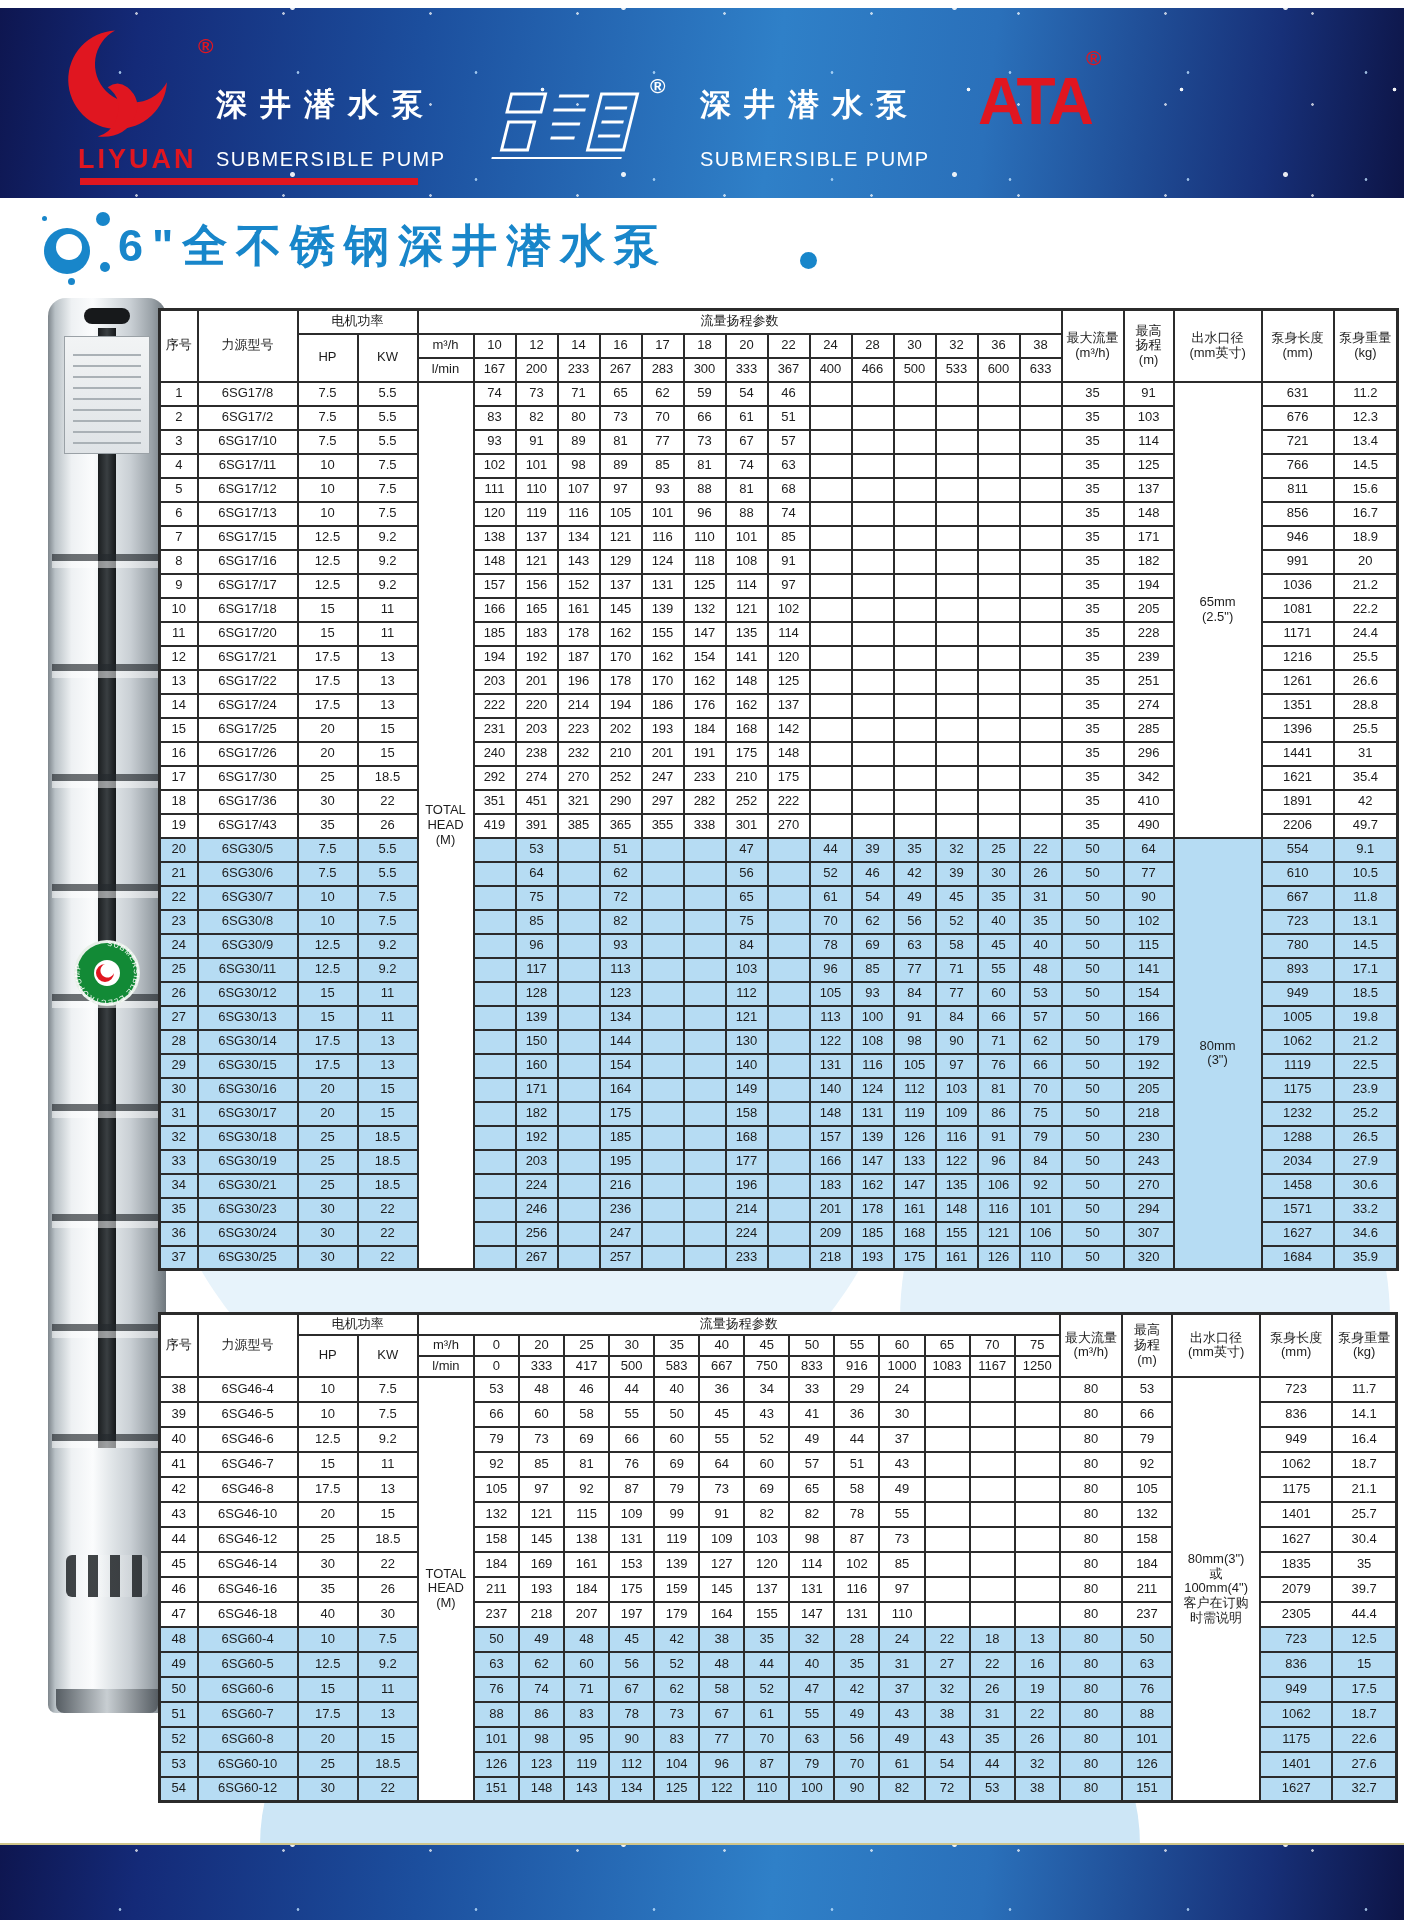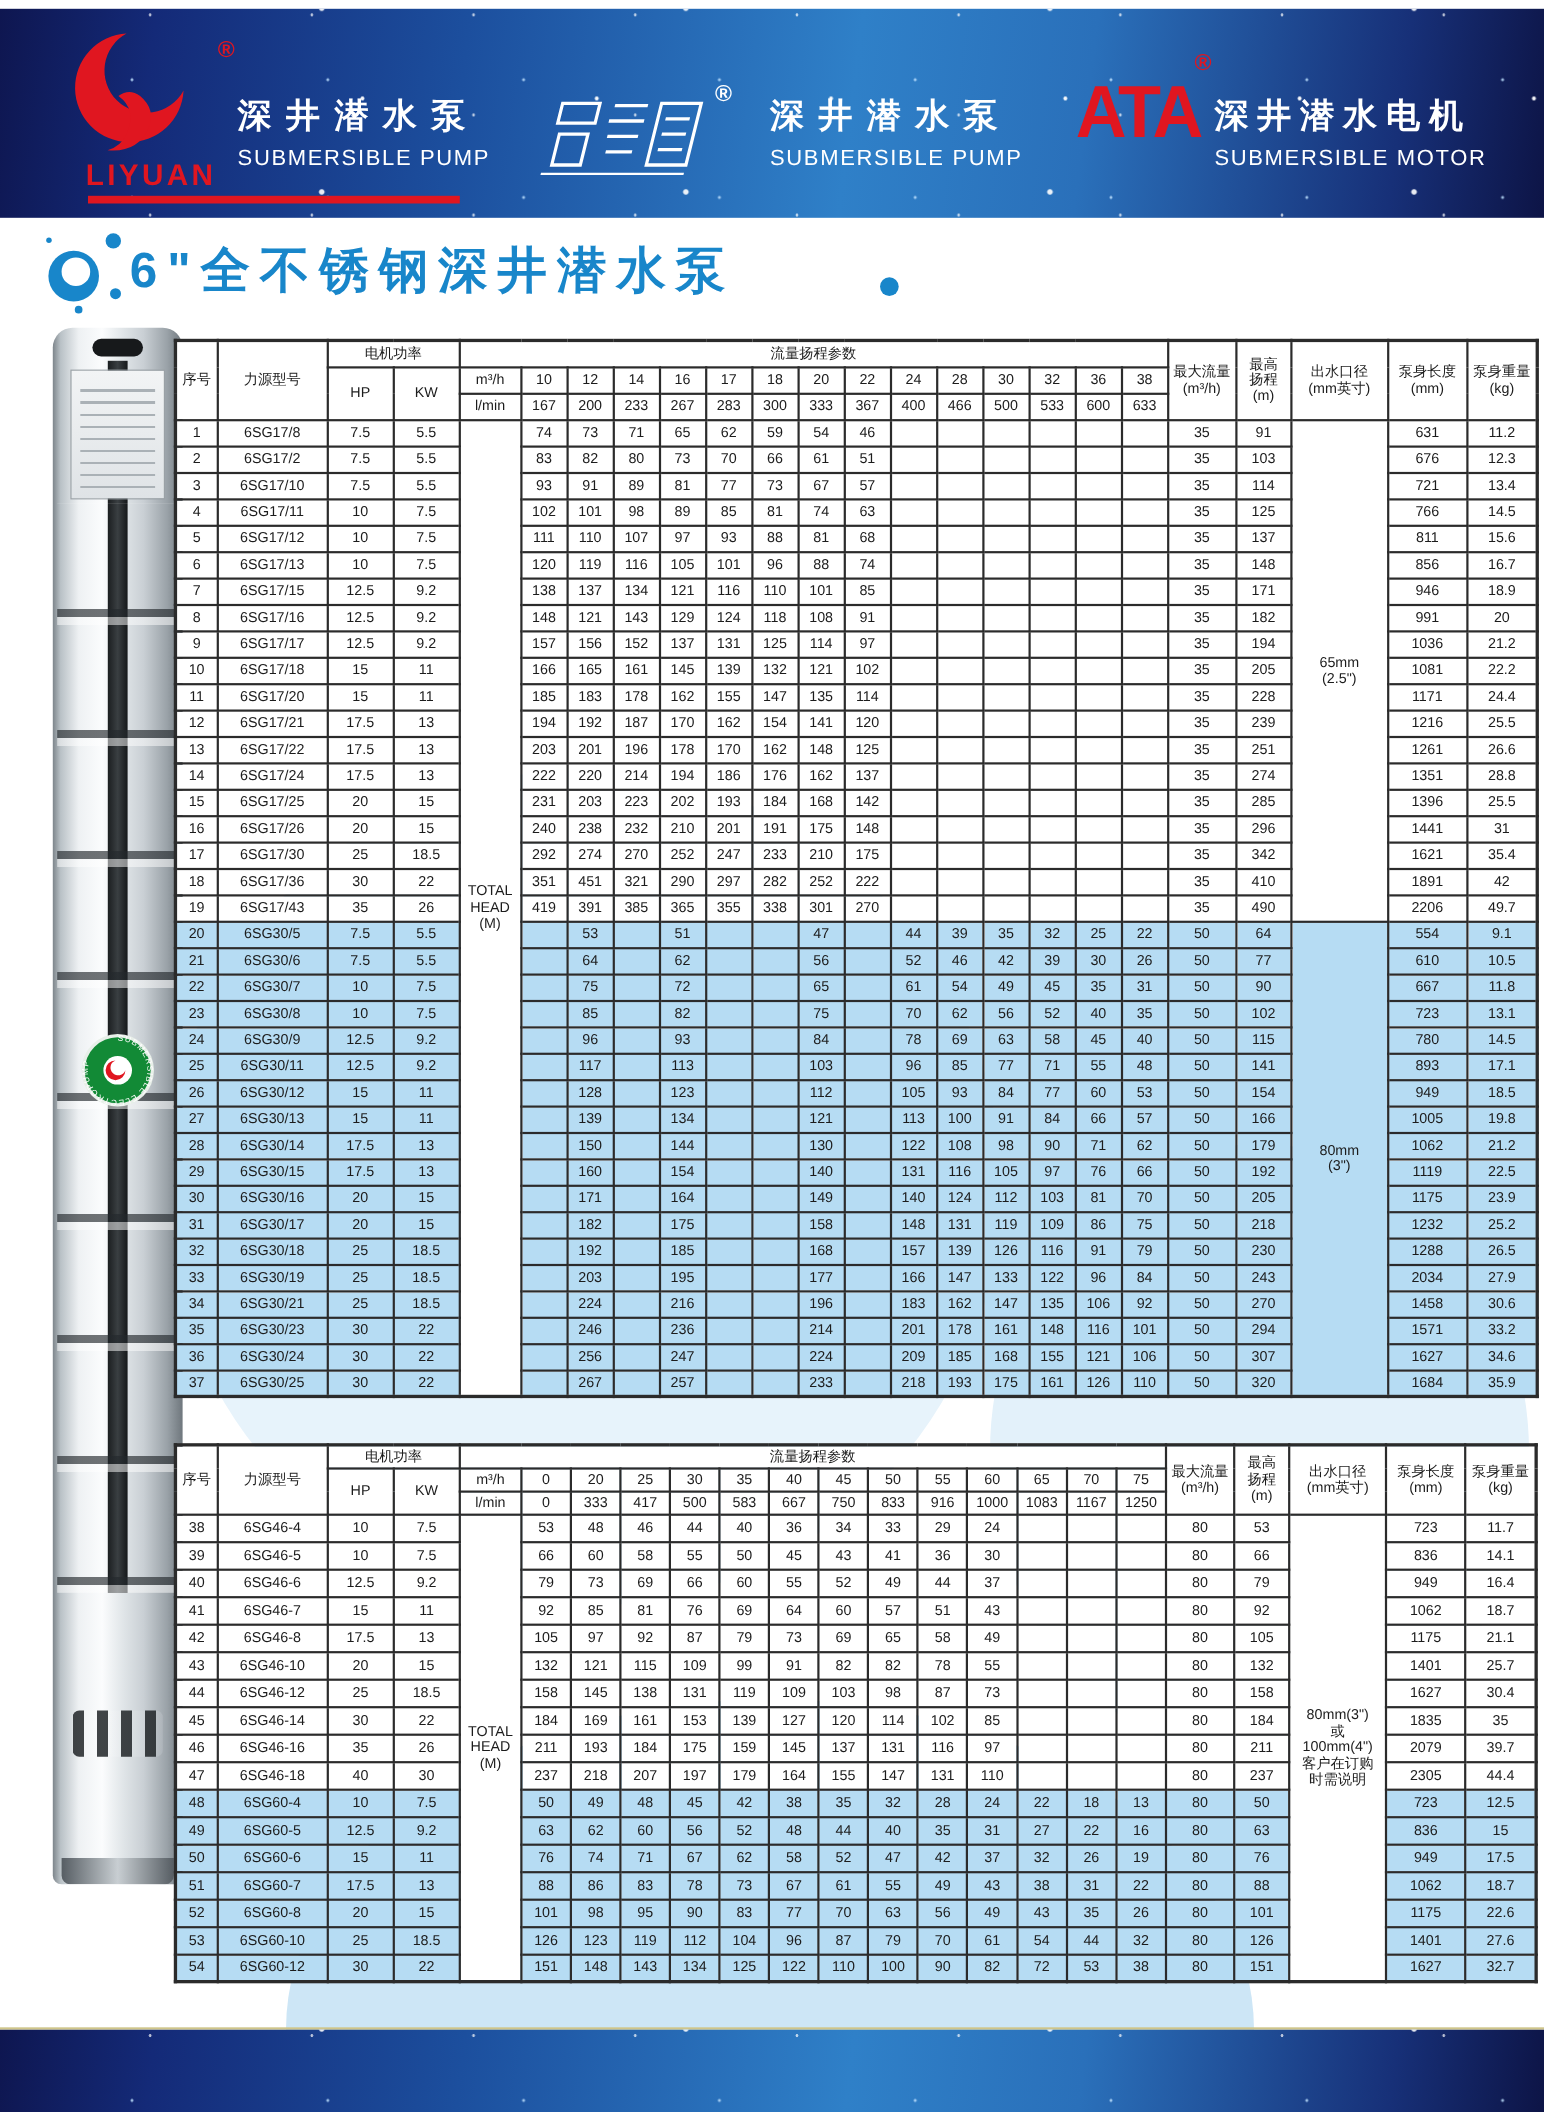--- a/index.html
+++ b/index.html
@@ -15,21 +15,21 @@
     background-image:
       radial-gradient(circle, rgba(255,255,255,.95) 1.4px, transparent 2.2px),
       radial-gradient(circle, rgba(255,255,255,.7) 1px, transparent 1.6px),
       radial-gradient(circle, rgba(255,255,255,.9) 2px, transparent 3px),
       radial-gradient(circle, rgba(190,225,255,.8) 1px, transparent 1.7px);
     background-size:213px 123px, 147px 91px, 331px 167px, 178px 107px;
     background-position:10px 20px, 63px 51px, 127px 83px, 31px 11px; }
 
   
   .brand-cn { font-size:31px; color:#fff; letter-spacing:13px; font-weight:bold; white-space:nowrap; }
-  .brand-en { font-size:20px; color:#fff; letter-spacing:1.5px; margin-top:7px; white-space:nowrap; }
+  .brand-en { font-size:20px; color:#fff; letter-spacing:1.5px; margin-top:22px; white-space:nowrap; }
   .brand1-logo { position:absolute; left:58px; top:20px; }
   .liyuan-word { position:absolute; left:78px; top:136px; font-size:27px; font-weight:bold; color:#e01620; letter-spacing:3px; }
   .liyuan-underline { position:absolute; left:80px; top:170px; width:338px; height:7px; background:#e01620; }
   .reg-mark { position:absolute; font-size:21px; font-weight:bold; }
   .brand1-reg { left:198px; top:26px; color:#e01620; }
   .brand2-reg { left:650px; top:66px; color:#ffffff; }
   .brand3-reg { left:1086px; top:38px; color:#e01620; }
   .brand1-text { position:absolute; left:216px; top:76px; }
   .brand2-logo { position:absolute; left:474px; top:76px; }
   .brand2-text { position:absolute; left:700px; top:76px; }
@@ -122,24 +122,20 @@
       </g>
     </svg>
     <span class="reg-mark brand2-reg">®</span>
     <div class="brand2-text">
       <div class="brand-cn">深井潜水泵</div>
       <div class="brand-en">SUBMERSIBLE PUMP</div>
     </div>
 
     <div class="brand3-logo">ATA</div>
     <span class="reg-mark brand3-reg">®</span>
-    <div class="brand3-text">
-      <div class="brand-cn">深井潜水电机</div>
-      <div class="brand-en">SUBMERSIBLE MOTOR</div>
-    </div>
   </div>
 
   <div class="bubbles">
     <div class="bub bub-big"></div>
       <div class="bub bub2"></div>
       <div class="bub bub3"></div>
     <div class="bub bub4"></div>
       <div class="bub bub5"></div>
   </div>
   <h1 class="page-title">6"全不锈钢深井潜水泵</h1>

